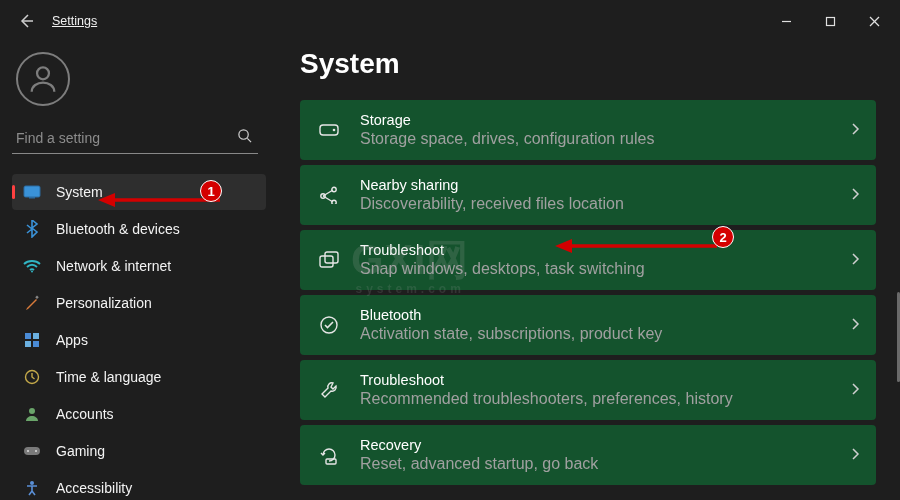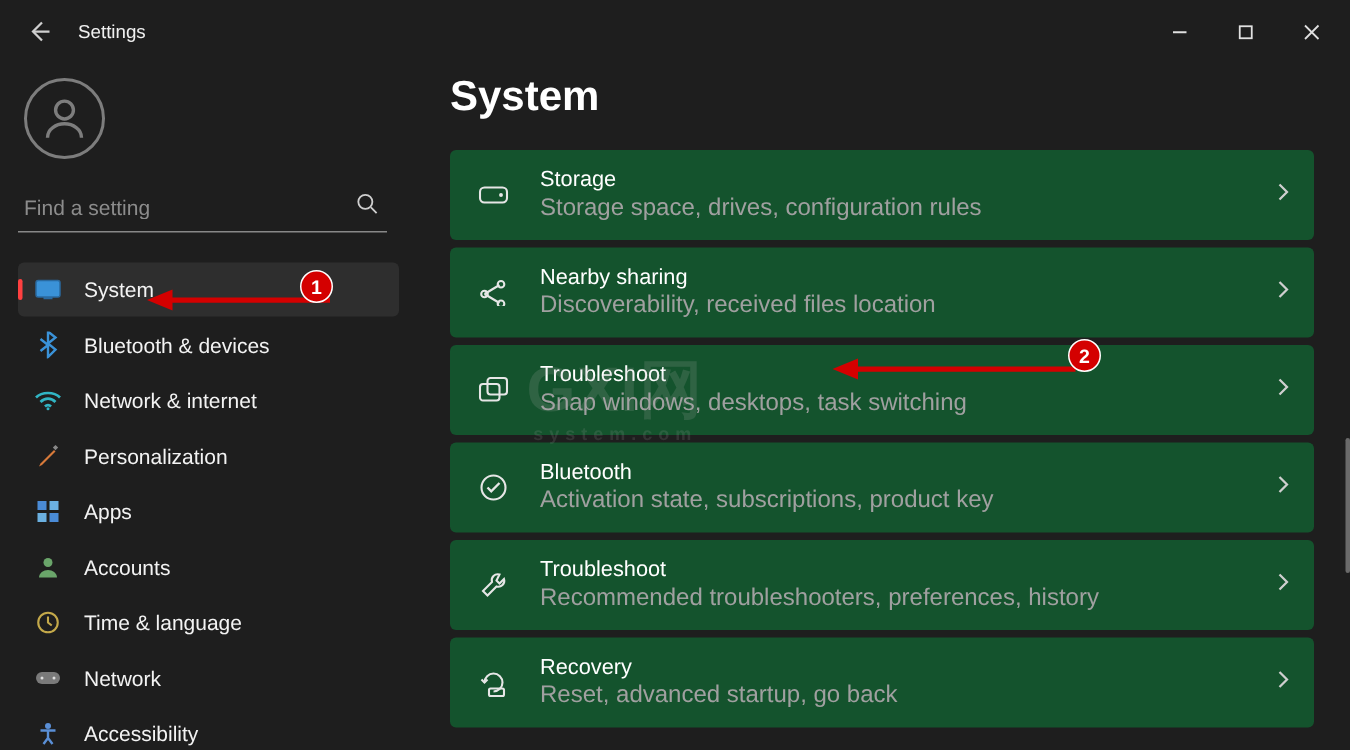--- a/index.html
+++ b/index.html
@@ -1,20 +1,20 @@
 <!DOCTYPE html>
 <html><head>
 <meta charset="utf-8">
 <style>
   * { box-sizing: border-box; margin: 0; padding: 0; font-family: "Segoe UI", Arial, sans-serif; }
   body { background: #1e1e1e; color: #ffffff; width: 900px; height: 500px; overflow: hidden; position: relative; }
   
   .titlebar { height: 42px; display: flex; align-items: center; padding: 0 4px; }
   .back-btn { width: 32px; height: 32px; display:flex; align-items:center; justify-content:center; margin-left:6px; color:#cfcfcf; }
-  .titlebar-title { font-size: 12.5px; margin-left: 10px; color: #f0f0f0; }
+  .titlebar-title { font-size: 12.5px; margin-left: 10px; color: #f0f0f0; text-decoration: underline; }
   .win-controls { margin-left: auto; display: flex; }
   .wc { width: 44px; height: 32px; display:flex; align-items:center; justify-content:center; color:#e0e0e0; }
   .wc svg { stroke:#e0e0e0; }
   
   .main { display: flex; height: calc(100% - 42px); }
   .sidebar { width: 276px; padding: 6px 10px 0 12px; overflow: hidden; }
   .avatar { width: 54px; height: 54px; border: 2px solid #7d7d7d; border-radius: 50%; display:flex; align-items:center; justify-content:center; margin: 4px 0 18px 4px; }
   .search { display:flex; align-items:center; border-bottom: 1.5px solid #888; padding: 4px 6px 6px 4px; margin-bottom: 20px; width: 246px; }
   .search input { background: transparent; border: none; outline: none; color: #d946ef; font-size: 14px; flex:1; }
   .search input::placeholder { color: #8c8c8c; }
@@ -135,44 +135,44 @@
               <rect x="9" y="1" width="6" height="6" fill="#6bb0e0"></rect>
               <rect x="1" y="9" width="6" height="6" fill="#6bb0e0"></rect>
               <rect x="9" y="9" width="6" height="6" fill="#4a8bd6"></rect>
             </svg>
           </span>
         <span class="nav-label">Apps</span>
       </div>
       <div class="nav-item">
         <span class="nav-icon">
             <svg width="16" height="16" viewBox="0 0 16 16">
+              <circle cx="8" cy="8" r="6.5" fill="none" stroke="#c4a94a" stroke-width="1.4"></circle>
+              <path d="M8 4v4l2.5 2" stroke="#c4a94a" stroke-width="1.4" fill="none"></path>
+            </svg>
+          </span>
+        <span class="nav-label">Time &amp; language</span>
+      </div>
+      <div class="nav-item">
+        <span class="nav-icon">
+            <svg width="16" height="16" viewBox="0 0 16 16">
               <circle cx="8" cy="5" r="3" fill="#6aa56a"></circle>
               <path d="M2 15c0-3 3-5 6-5s6 2 6 5z" fill="#6aa56a"></path>
             </svg>
           </span>
         <span class="nav-label">Accounts</span>
-      </div>
-      <div class="nav-item">
-        <span class="nav-icon">
-            <svg width="16" height="16" viewBox="0 0 16 16">
-              <circle cx="8" cy="8" r="6.5" fill="none" stroke="#c4a94a" stroke-width="1.4"></circle>
-              <path d="M8 4v4l2.5 2" stroke="#c4a94a" stroke-width="1.4" fill="none"></path>
-            </svg>
-          </span>
-        <span class="nav-label">Time &amp; language</span>
       </div>
       <div class="nav-item">
         <span class="nav-icon">
             <svg width="18" height="14" viewBox="0 0 18 12">
               <rect x="1" y="2" width="16" height="8" rx="4" fill="#7a7a7a"></rect>
               <circle cx="5" cy="6" r="1" fill="#ddd"></circle>
               <circle cx="13" cy="6" r="1" fill="#ddd"></circle>
             </svg>
           </span>
-        <span class="nav-label">Network</span>
+        <span class="nav-label">Gaming</span>
       </div>
       <div class="nav-item">
         <span class="nav-icon">
             <svg width="16" height="16" viewBox="0 0 16 16">
               <circle cx="8" cy="3" r="2" fill="#5a8fd6"></circle>
               <path d="M3 6h10M8 6v5m-3 4l3-4 3 4" stroke="#5a8fd6" stroke-width="1.6" fill="none"></path>
             </svg>
           </span>
         <span class="nav-label">Accessibility</span>
       </div>

